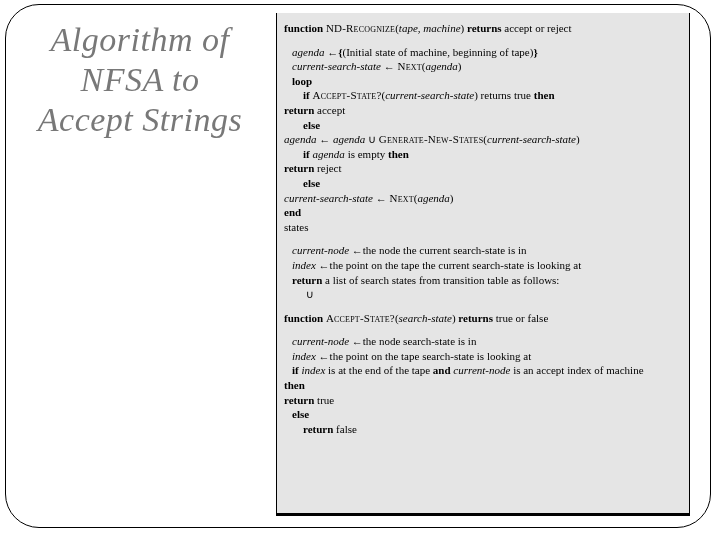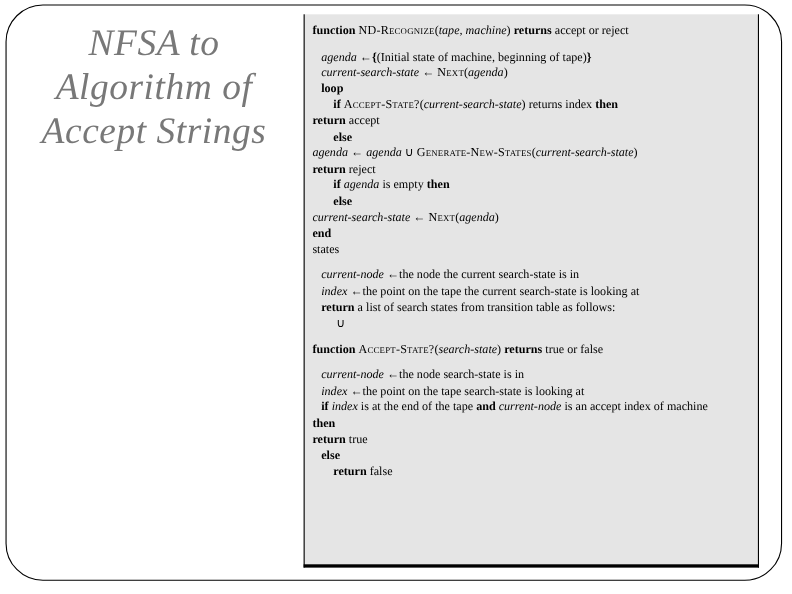--- a/index.html
+++ b/index.html
@@ -37,37 +37,37 @@
   .seg-b{font-weight:bold;}
   .seg-i{font-style:italic;}
   .seg-sc{font-variant:small-caps;letter-spacing:0.2px;}
 </style>
 </head>
 <body>
 
 <div class="slide-border" style="border-color: rgb(0, 0, 0);"></div>
 
 <div class="title" style="color: rgb(120, 120, 120);">
+  <div class="title-line">Algorithm of</div>
   <div class="title-line">NFSA to</div>
-  <div class="title-line">Algorithm of</div>
   <div class="title-line">Accept Strings</div>
 </div>
 
 <div class="codebox">
   <div class="code" id="code">
       <div class="line ind-0"><span class="seg-b">function </span><span class="seg-sc">ND-Recognize</span><span class="seg-n">(</span><span class="seg-i">tape, machine</span><span class="seg-n">) </span><span class="seg-b">returns</span><span class="seg-n"> accept or reject</span></div>
       <div class="line ind-1 gap"><span class="seg-i">agenda</span><span class="seg-n"> ←</span><span class="seg-b">{</span><span class="seg-n">(Initial state of machine, beginning of tape)</span><span class="seg-b">}</span></div>
       <div class="line ind-1"><span class="seg-i">current-search-state</span><span class="seg-n"> ← </span><span class="seg-sc">Next</span><span class="seg-n">(</span><span class="seg-i">agenda</span><span class="seg-n">)</span></div>
       <div class="line ind-1"><span class="seg-b">loop</span></div>
-      <div class="line ind-2"><span class="seg-b">if </span><span class="seg-sc">Accept-State?</span><span class="seg-n">(</span><span class="seg-i">current-search-state</span><span class="seg-n">) returns index </span><span class="seg-b">then</span></div>
+      <div class="line ind-2"><span class="seg-b">if </span><span class="seg-sc">Accept-State?</span><span class="seg-n">(</span><span class="seg-i">current-search-state</span><span class="seg-n">) returns true </span><span class="seg-b">then</span></div>
       <div class="line ind-3"><span class="seg-b">return </span><span class="seg-n">accept</span></div>
       <div class="line ind-2"><span class="seg-b">else</span></div>
       <div class="line ind-3"><span class="seg-i">agenda</span><span class="seg-n"> ← </span><span class="seg-i">agenda</span><span class="seg-n"> ∪ </span><span class="seg-sc">Generate-New-States</span><span class="seg-n">(</span><span class="seg-i">current-search-state</span><span class="seg-n">)</span></div>
+      <div class="line ind-2"><span class="seg-b">if </span><span class="seg-i">agenda</span><span class="seg-n"> is empty </span><span class="seg-b">then</span></div>
       <div class="line ind-3"><span class="seg-b">return </span><span class="seg-n">reject</span></div>
-      <div class="line ind-2"><span class="seg-b">if </span><span class="seg-i">agenda</span><span class="seg-n"> is empty </span><span class="seg-b">then</span></div>
       <div class="line ind-2"><span class="seg-b">else</span></div>
       <div class="line ind-3"><span class="seg-i">current-search-state</span><span class="seg-n"> ← </span><span class="seg-sc">Next</span><span class="seg-n">(</span><span class="seg-i">agenda</span><span class="seg-n">)</span></div>
       <div class="line ind-0"><span class="seg-b">end</span></div>
       <div class="line ind-0"><span class="seg-n">states</span></div>
       <div class="line ind-1 gap"><span class="seg-i">current-node</span><span class="seg-n"> ←the node the current search-state is in</span></div>
       <div class="line ind-1"><span class="seg-i">index</span><span class="seg-n"> ←the point on the tape the current search-state is looking at</span></div>
       <div class="line ind-1"><span class="seg-b">return </span><span class="seg-n">a list of search states from transition table as follows:</span></div>
       <div class="line ind-2"><span class="seg-n"> ∪</span></div>
       <div class="line ind-0 gap"><span class="seg-b">function </span><span class="seg-sc">Accept-State?</span><span class="seg-n">(</span><span class="seg-i">search-state</span><span class="seg-n">) </span><span class="seg-b">returns</span><span class="seg-n"> true or false</span></div>
       <div class="line ind-1 gap"><span class="seg-i">current-node</span><span class="seg-n"> ←the node search-state is in</span></div>

